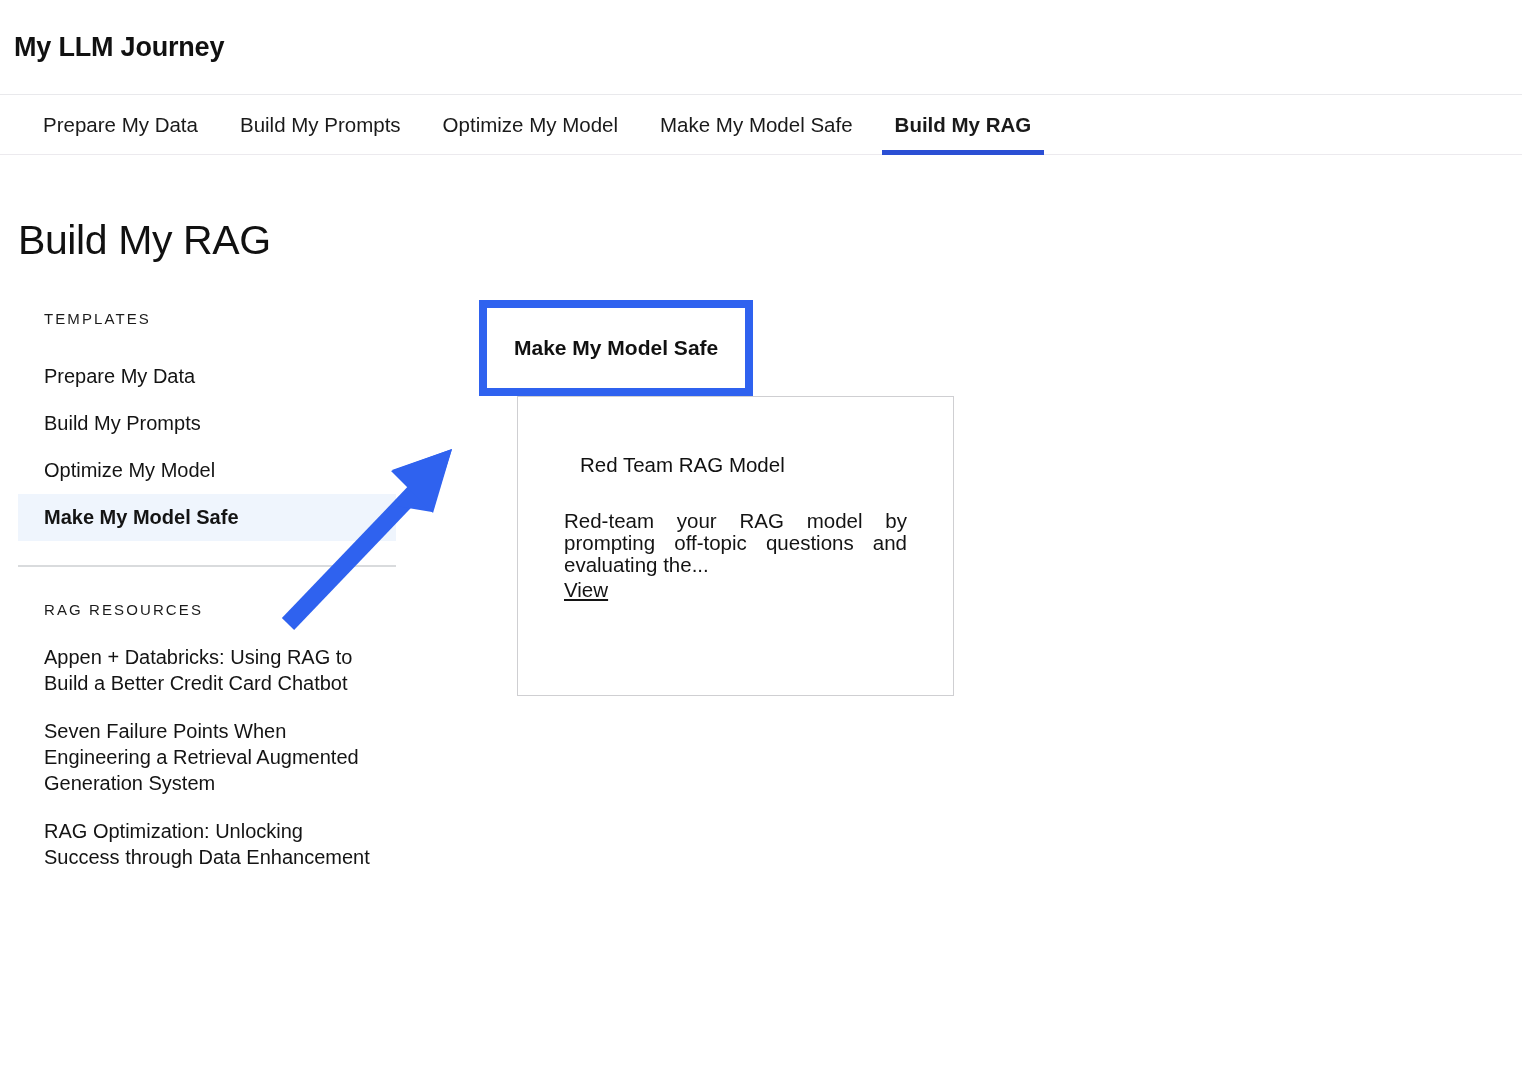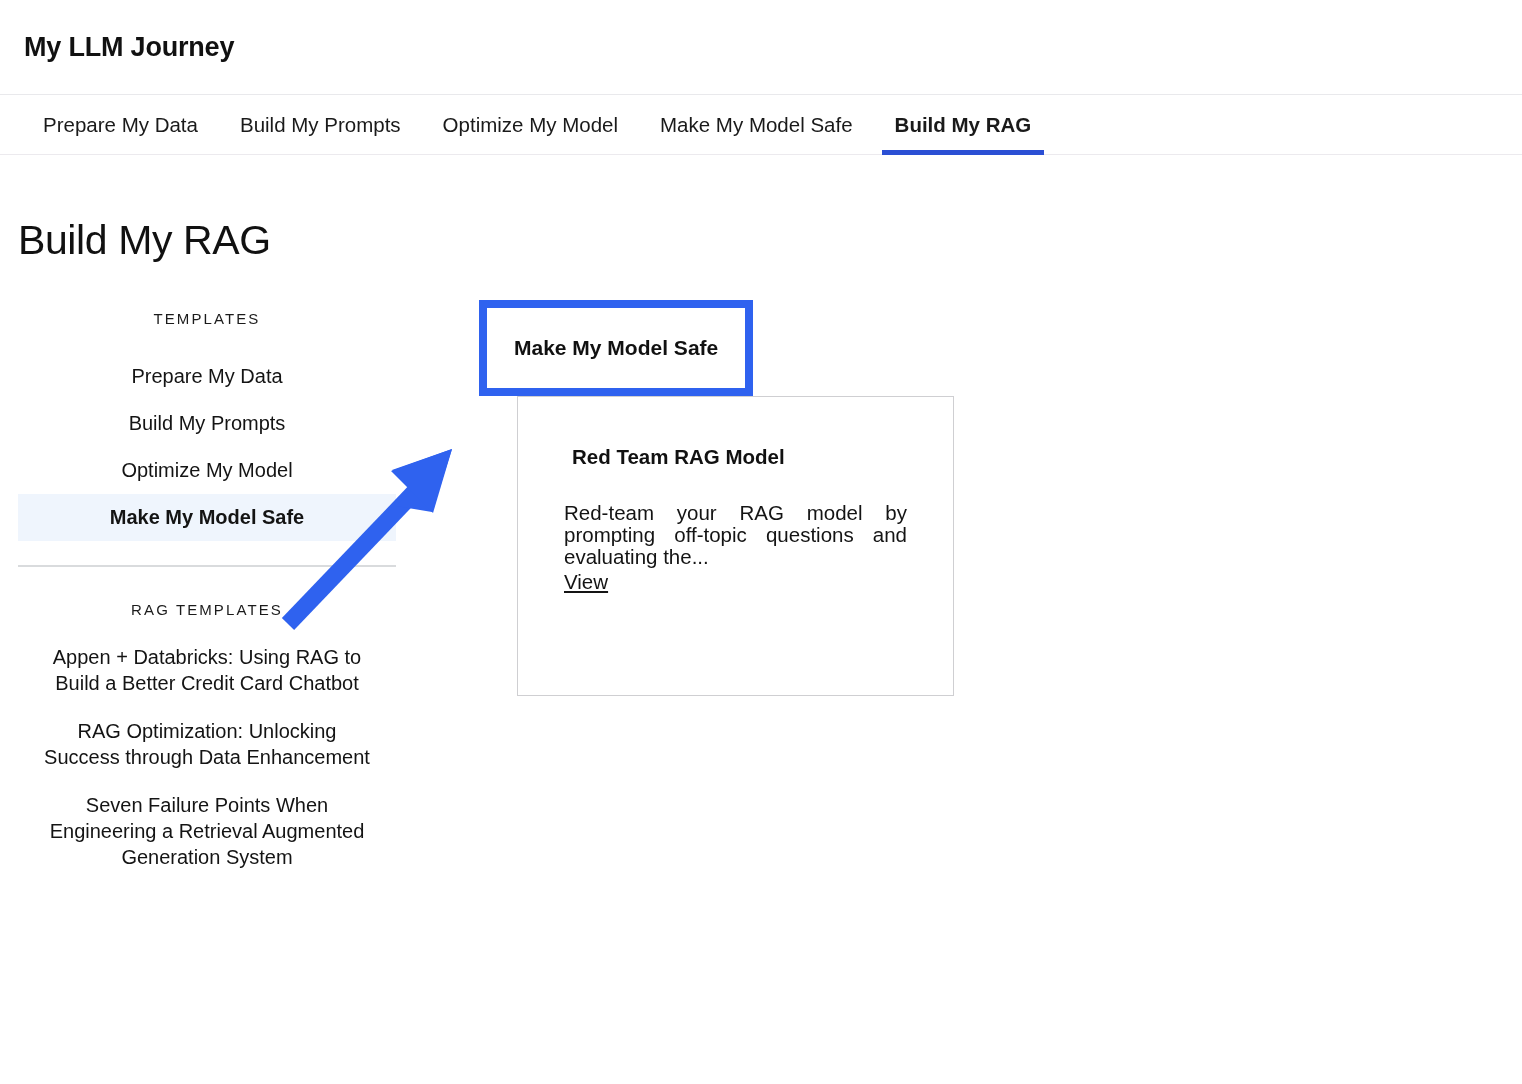--- a/index.html
+++ b/index.html
@@ -16,21 +16,21 @@
     overflow: hidden;
   }
 
   
   .app-header {
     height: 95px;
     box-sizing: border-box;
     border-bottom: 1px solid #e9e9ec;
     display: flex;
     align-items: center;
-    padding: 0 24px;
+    padding: 0 14px;
   }
   .app-title {
     font-size: 27px;
     font-weight: bold;
     letter-spacing: -0.2px;
     color: #111111;
   }
 
   
   .tabbar {
@@ -85,21 +85,20 @@
   .content {
     display: flex;
     margin-top: 46px;
     align-items: flex-start;
   }
 
   
   .sidebar {
     width: 378px;
     flex: 0 0 378px;
-    text-align: center;
   }
   .section-label {
     font-size: 15px;
     letter-spacing: 2.1px;
     color: #1b1b1b;
     padding: 0 26px;
     margin-bottom: 26px;
   }
   .tpl-item {
     font-size: 20px;
@@ -161,23 +160,23 @@
     margin-left: 45px;
     width: 437px;
     height: 300px;
     box-sizing: border-box;
     border: 1px solid #cfcfd2;
     background: #ffffff;
     padding: 40px 46px 0 46px;
   }
   .card-title {
     font-size: 20.5px;
-    font-weight: bold;
-    color: #111111;
-    margin: 8px;
+    font-weight: normal;
+    color: #111111;
+    margin: 16px;
   }
   .card-desc {
     font-size: 20.5px;
     line-height: 22px;
     color: #141414;
     text-align: justify;
     margin: 33px 0 0 0;
   }
   .card-link {
     display: inline-block;
@@ -223,25 +222,25 @@
 
       <div class="section-label">TEMPLATES</div>
 
       <div class="tpl-item">Prepare My Data</div>
       <div class="tpl-item">Build My Prompts</div>
       <div class="tpl-item">Optimize My Model</div>
       <div class="tpl-item selected">Make My Model Safe</div>
 
       <div class="sidebar-divider"></div>
 
-      <div class="section-label resources-label">RAG TEMPLATES</div>
+      <div class="section-label resources-label">RAG RESOURCES</div>
 
       <div class="res-item">Appen + Databricks: Using RAG to Build a Better Credit Card Chatbot</div>
+      <div class="res-item">Seven Failure Points When Engineering a Retrieval Augmented Generation System</div>
       <div class="res-item">RAG Optimization: Unlocking Success through Data Enhancement</div>
-      <div class="res-item">Seven Failure Points When Engineering a Retrieval Augmented Generation System</div>
 
     </div>
 
     <div class="main-col">
 
       <div class="group-heading-wrap">
         <div class="group-heading">Make My Model Safe</div>
         <div class="annot-box"></div>
       </div>
 

